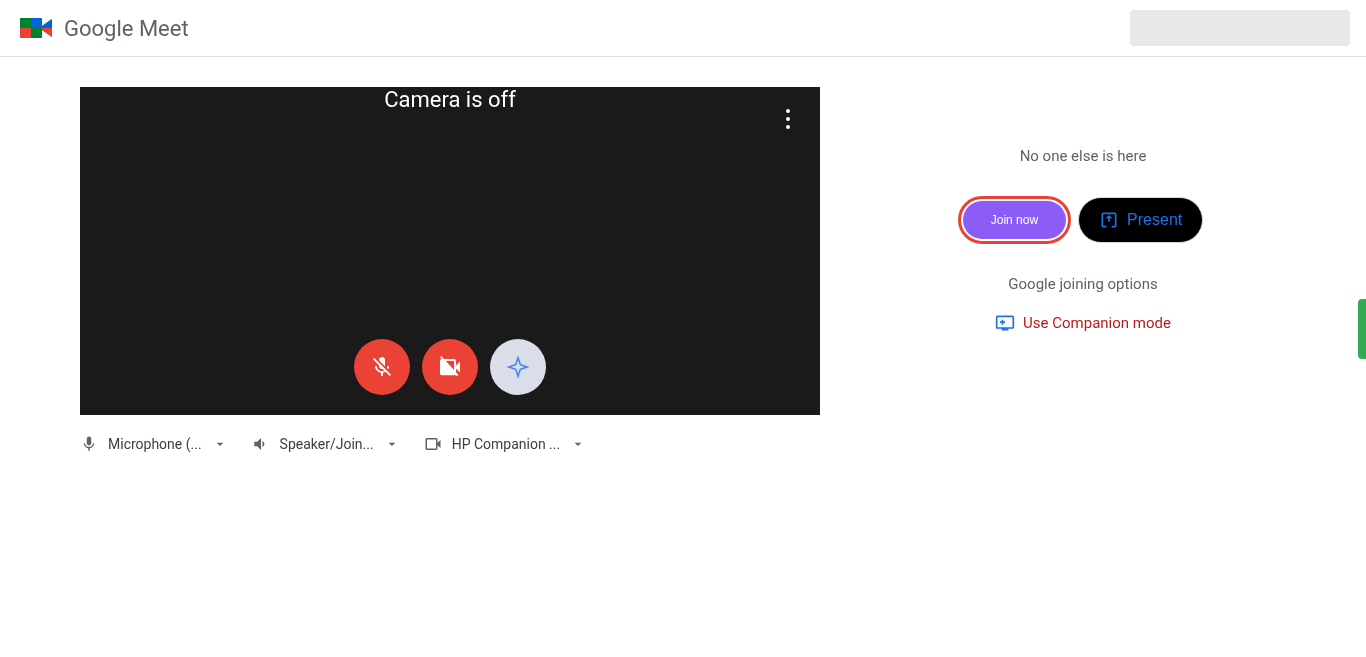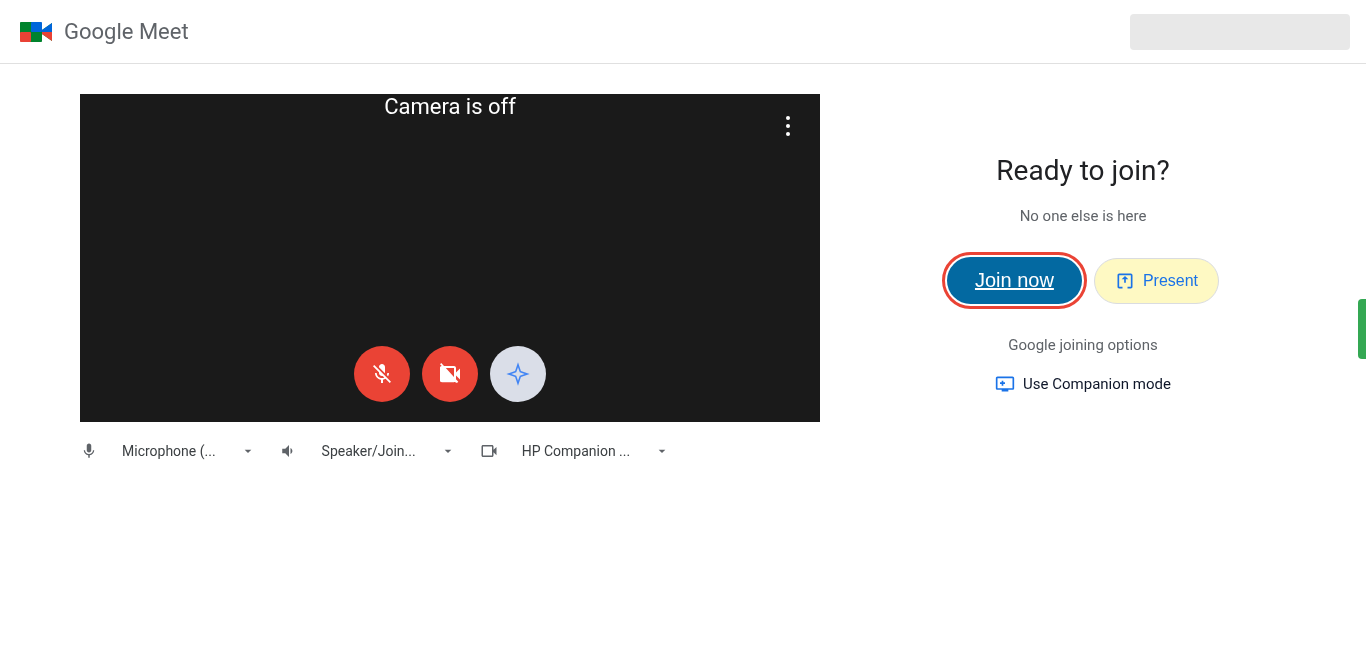--- a/index.html
+++ b/index.html
@@ -11,21 +11,21 @@
       overflow: hidden;
       position: relative;
     }
 
     
     .header {
       display: flex;
       align-items: center;
       justify-content: space-between;
       padding: 8px 16px;
-      height: 64px;
+      height: 57px;
       border-bottom: 1px solid #e0e0e0;
     }
     .header-left {
       display: flex;
       align-items: center;
       gap: 8px;
     }
     .header-title {
       font-size: 22px;
       color: #5f6368;
@@ -118,21 +118,21 @@
     .device-controls {
       display: flex;
       align-items: center;
       gap: 24px;
       padding: 4px 0;
     }
 
     .device-item {
       display: flex;
       align-items: center;
-      gap: 24px;
+      gap: 10px;
       cursor: pointer;
       color: #3c4043;
       font-size: 14px;
     }
 
     
     .right-panel {
       display: flex;
       flex-direction: column;
       align-items: center;
@@ -155,35 +155,34 @@
     }
 
     .join-actions {
       display: flex;
       align-items: center;
       gap: 12px;
       margin-bottom: 8px;
     }
 
     .join-now-btn {
-      background: #0369a1;
+      background: #8b5cf6;
       color: #fff;
       border: none;
       border-radius: 24px;
       padding: 12px 28px;
-      font-size: 20px;
+      font-size: 12px;
       font-weight: 500;
       cursor: pointer;
       outline: 3px solid #ea4335;
       outline-offset: 2px;
-      text-decoration: underline;
     }
 
     .present-btn {
-      background: #fef9c3;
+      background: #000000;
       color: #1a73e8;
       border: 1px solid #dadce0;
       border-radius: 24px;
       padding: 12px 20px;
       font-size: 16px;
       font-weight: 500;
       cursor: pointer;
       display: flex;
       align-items: center;
       gap: 8px;
@@ -192,21 +191,21 @@
     .other-options-text {
       font-size: 15px;
       color: #5f6368;
       margin-top: 8px;
     }
 
     .companion-mode-link {
       display: flex;
       align-items: center;
       gap: 8px;
-      color: #0f172a;
+      color: #b91c1c;
       font-size: 15px;
       cursor: pointer;
       text-decoration: none;
       margin-top: 4px;
     }
 
     
     .green-indicator {
       position: absolute;
       right: 0;
@@ -343,21 +342,20 @@
         </svg>
         <span>HP Companion ...</span>
         <svg width="16" height="16" viewBox="0 0 24 24" fill="#5f6368">
           <path d="M7 10l5 5 5-5z"></path>
         </svg>
       </div>
     </div>
   </div>
 
   <div class="right-panel">
-    <h1 class="ready-title">Ready to join?</h1>
     <p class="no-one-text">No one else is here</p>
 
     <div class="join-actions">
       <button class="join-now-btn">Join now</button>
       <button class="present-btn">
         <svg width="20" height="20" viewBox="0 0 24 24" fill="#1a73e8">
           <path d="M19 3H5c-1.11 0-2 .9-2 2v14c0 1.1.89 2 2 2h4v-2H5V5h14v14h-4v2h4c1.1 0 2-.9 2-2V5c0-1.1-.9-2-2-2zm-7 3l-4 4h3v4h2v-4h3l-4-4z"></path>
         </svg>
         <span>Present</span>
       </button>

